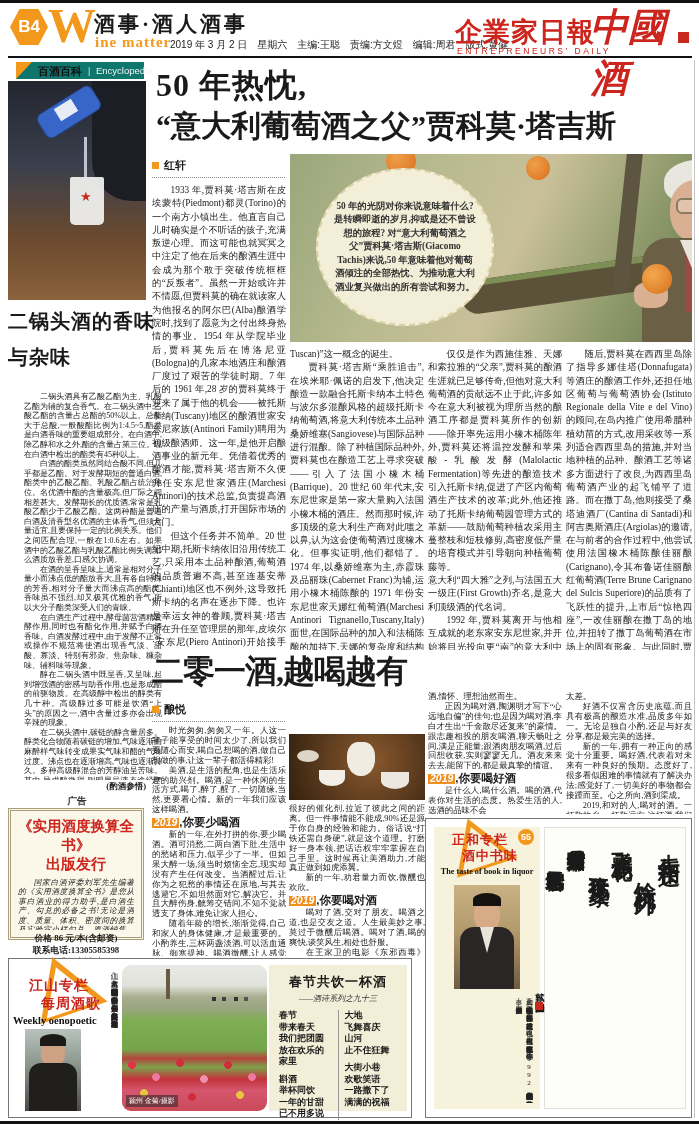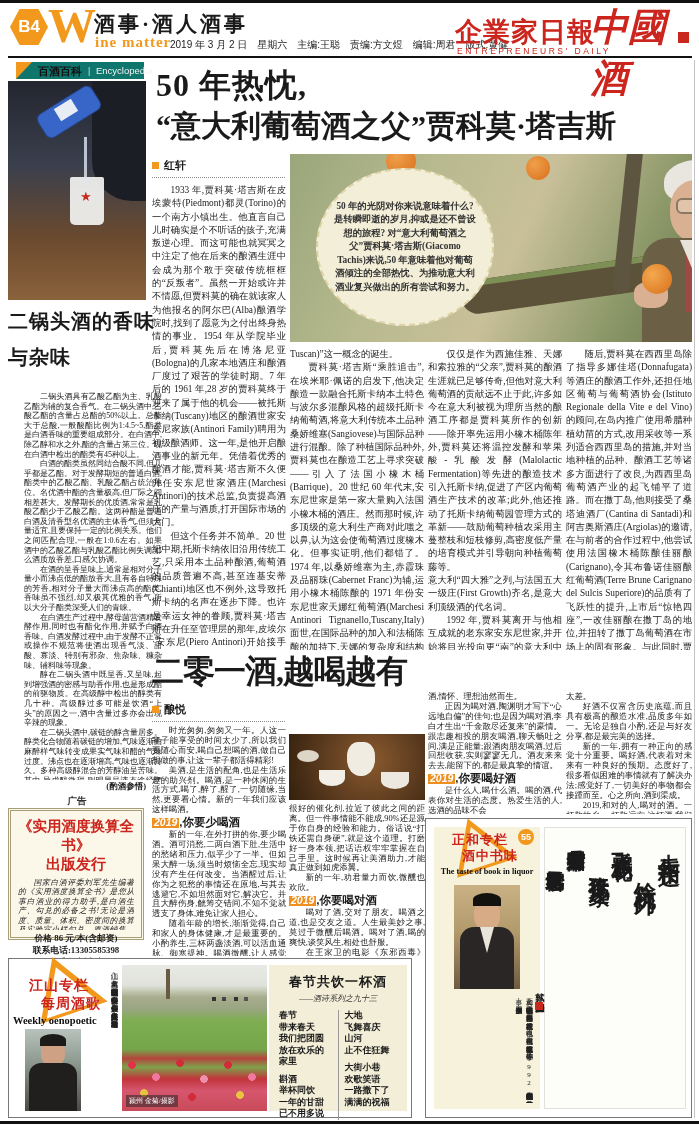--- a/index.html
+++ b/index.html
@@ -197,21 +197,21 @@
 
     <div class="abs photo" style="left:16px;top:70px;width:56px;height:82px;background:linear-gradient(180deg,#b8c2bc 0%,#8e9a90 40%,#4c4a46 100%);">
       <div class="abs" style="left:16px;top:10px;width:24px;height:28px;background:#cfa184;border-radius:46%;"></div>
       <div class="abs" style="left:15px;top:5px;width:26px;height:12px;background:#1c1a18;border-radius:50% 50% 0 0;"></div>
       <div class="abs" style="left:4px;top:34px;width:48px;height:48px;background:#211f1e;border-radius:12px 12px 0 0;"></div>
     </div>
 
     <div class="abs vert" style="left:76px;top:8px;width:34px;height:142px;font-size:7.2px;line-height:11px;color:#222;overflow:hidden;">江山,本名蒋川戈,现供职于四川省南充市嘉陵区供销社,中国科普作家协会会员,四川省作家协会会员,在各类各级媒体发表文章多篇,出版有诗集《与梅对话》《五十年》。</div>
 
     <div class="abs photo" style="left:113px;top:6px;width:145px;height:146px;
-                background:linear-gradient(180deg,#e8e9e4 0%,#dfe2da 14%,#a8ad8d 22%,#9aa582 30%,#7fae52 38%,#74a54a 58%,#b5443c 64%,#7da14b 70%,#c2343a 78%,#d6566e 86%,#c94a58 100%);">
+                background:linear-gradient(180deg,#e8e9e4 0%,#dfe2da 14%,#a8ad8d 22%,#9aa582 30%,#7fae52 38%,#74a54a 58%,#b5443c 64%,#7da14b 70%,#c2343a 78%,#d6566e 86%,#c94a58 100%);border-radius:9px;">
       <div class="abs" style="left:0;top:88px;width:145px;height:58px;
            background:radial-gradient(circle 4px at 10px 12px,#e3314a 90%,transparent),radial-gradient(circle 4px at 34px 24px,#f0789e 90%,transparent),radial-gradient(circle 4px at 58px 10px,#d42b3a 90%,transparent),radial-gradient(circle 4px at 82px 26px,#ef8fae 90%,transparent),radial-gradient(circle 4px at 106px 12px,#d42b3a 90%,transparent),radial-gradient(circle 4px at 130px 24px,#f0789e 90%,transparent),radial-gradient(circle 4px at 22px 40px,#e8c53e 90%,transparent),radial-gradient(circle 4px at 70px 44px,#d42b3a 90%,transparent),radial-gradient(circle 4px at 118px 42px,#e8c53e 90%,transparent);"></div>
       <div class="abs" style="left:88px;top:30px;width:40px;height:8px;
            background:radial-gradient(circle 2.5px at 4px 4px,#333 90%,transparent),radial-gradient(circle 2.5px at 14px 4px,#444 90%,transparent),radial-gradient(circle 2.5px at 26px 4px,#333 90%,transparent),radial-gradient(circle 2.5px at 36px 4px,#555 90%,transparent);"></div>
       <div class="abs" style="left:44px;top:4px;width:4px;height:30px;background:#6a5a44;"></div>
       <div class="abs" style="left:4px;bottom:4px;font-size:7px;color:#fff;background:rgba(40,40,40,.55);padding:1px 3px;">颍州 金菊/摄影</div>
     </div>
 
     <div class="abs" style="left:260px;top:6px;width:138px;height:146px;background:#f2eed8;">
       <div style="text-align:center;margin-top:8px;font-size:13px;font-weight:bold;letter-spacing:1px;">春节共饮一杯酒</div>

